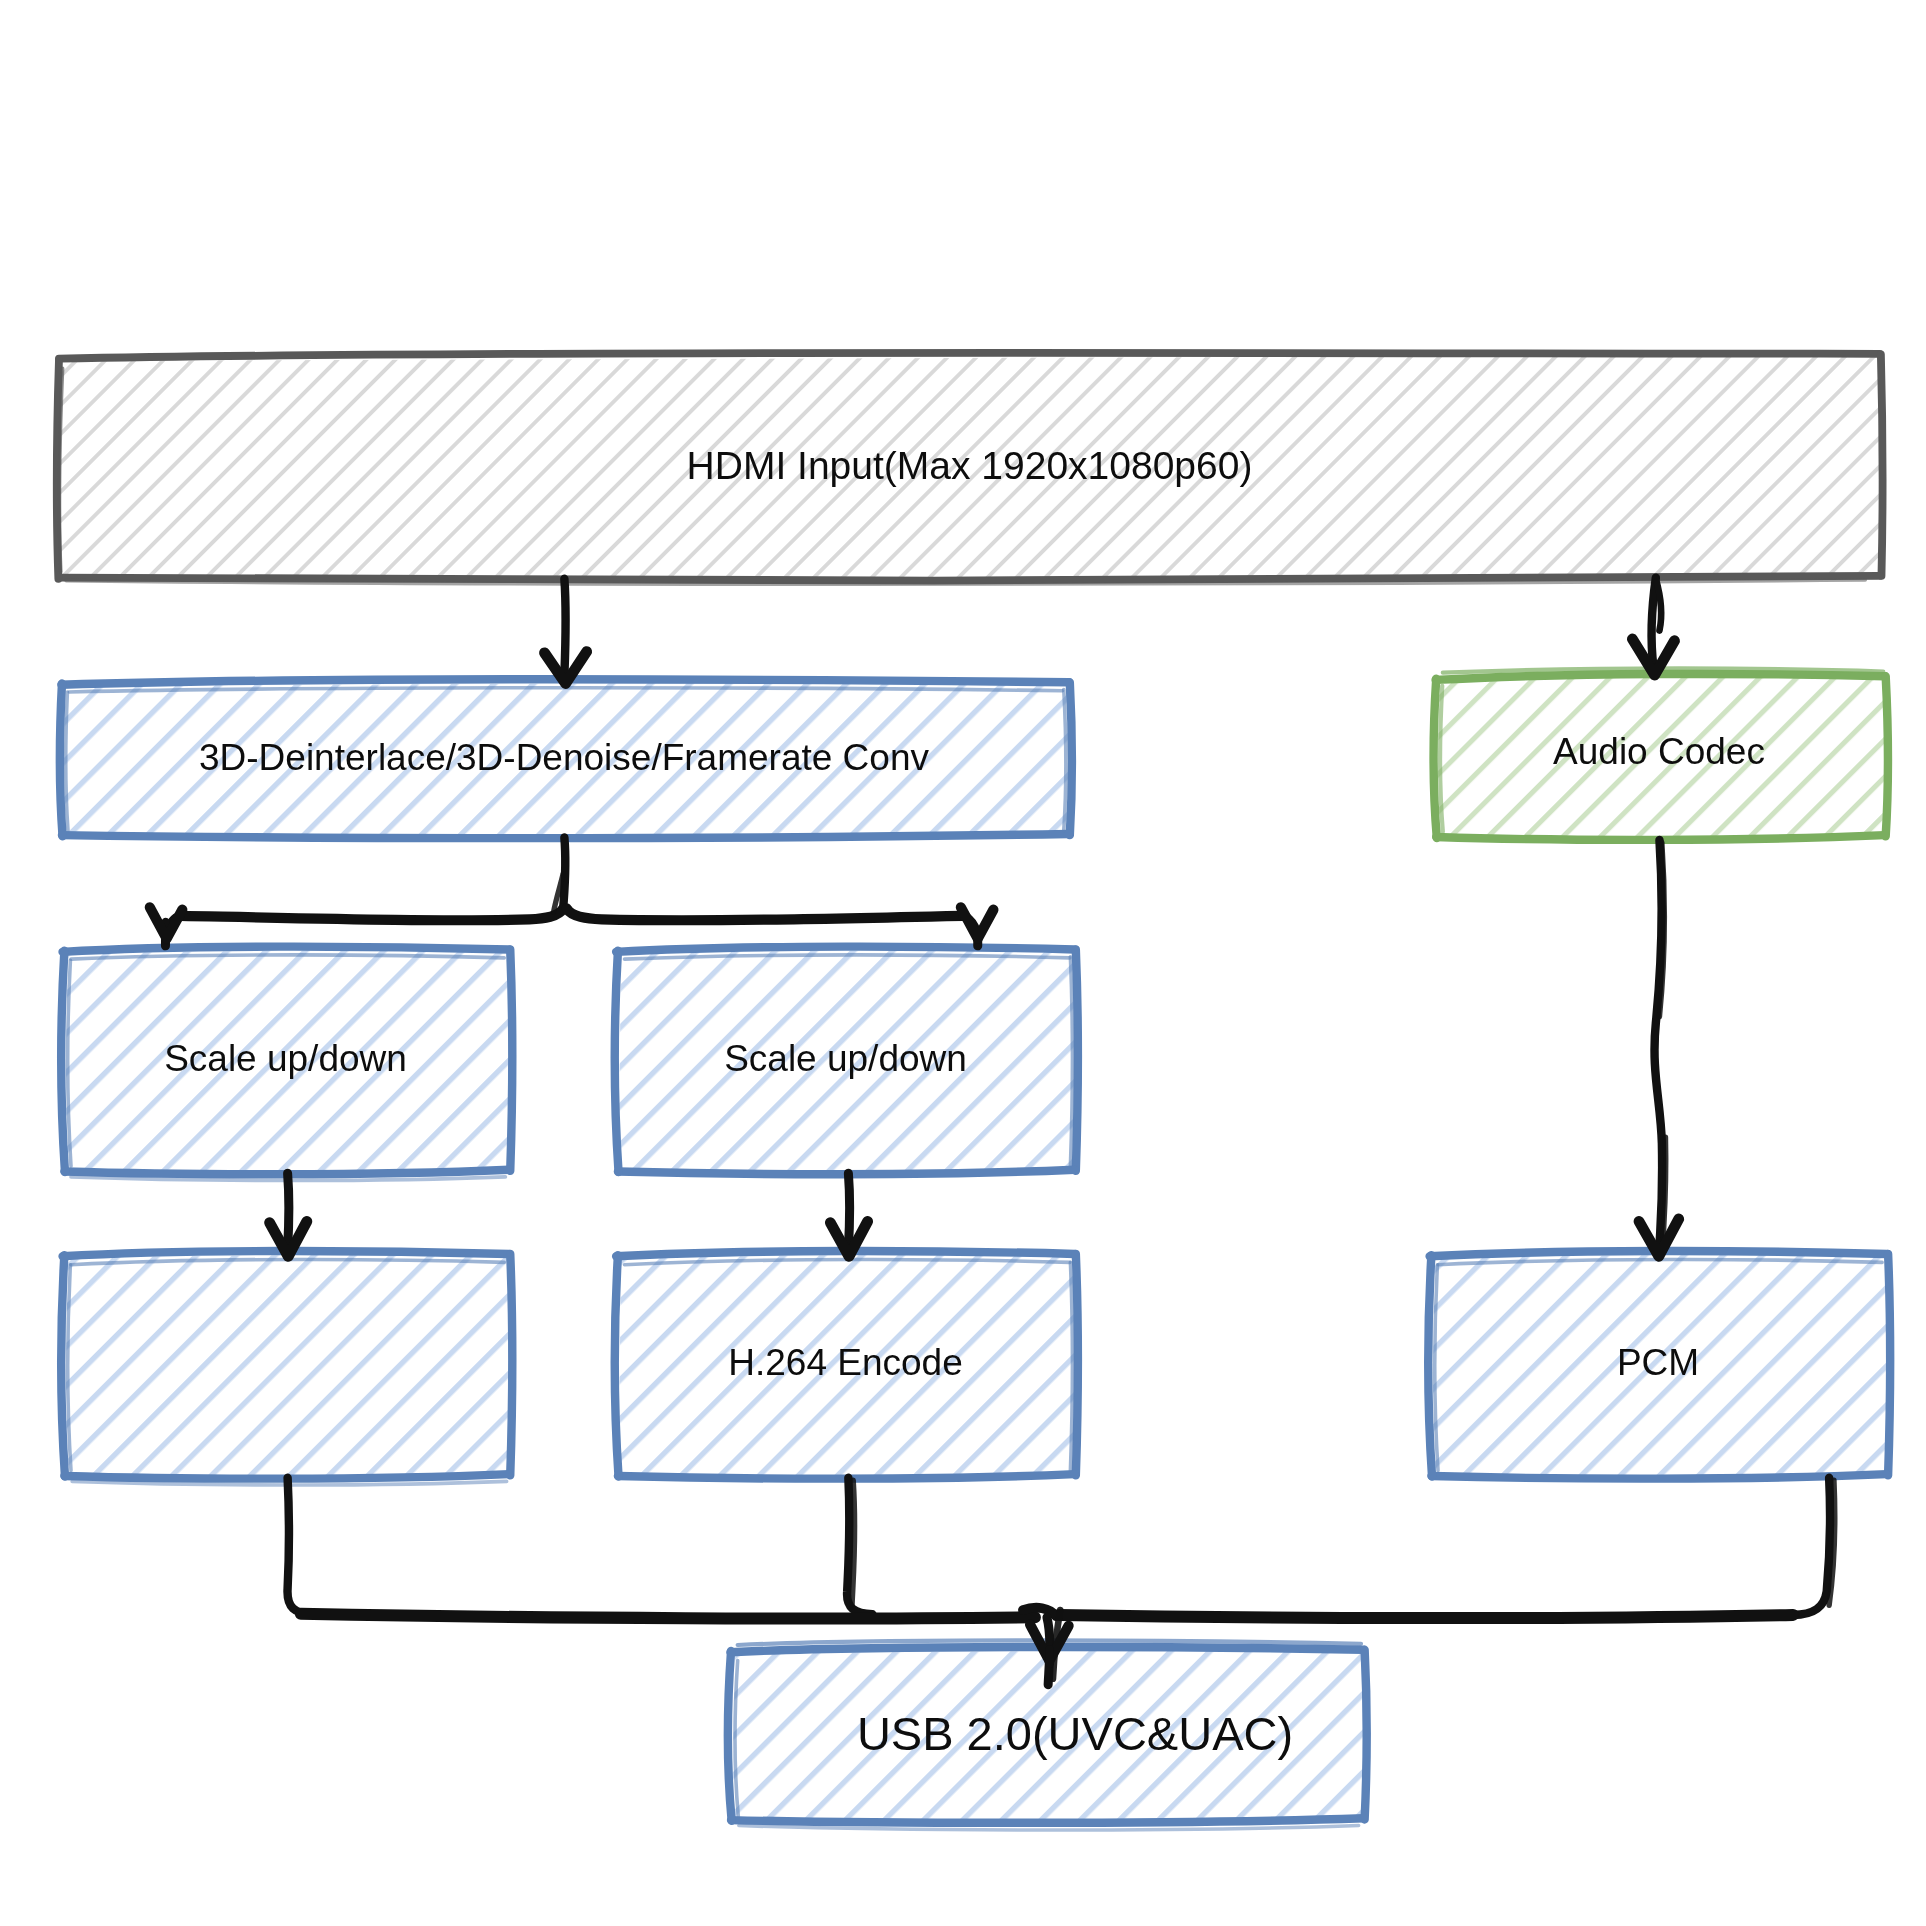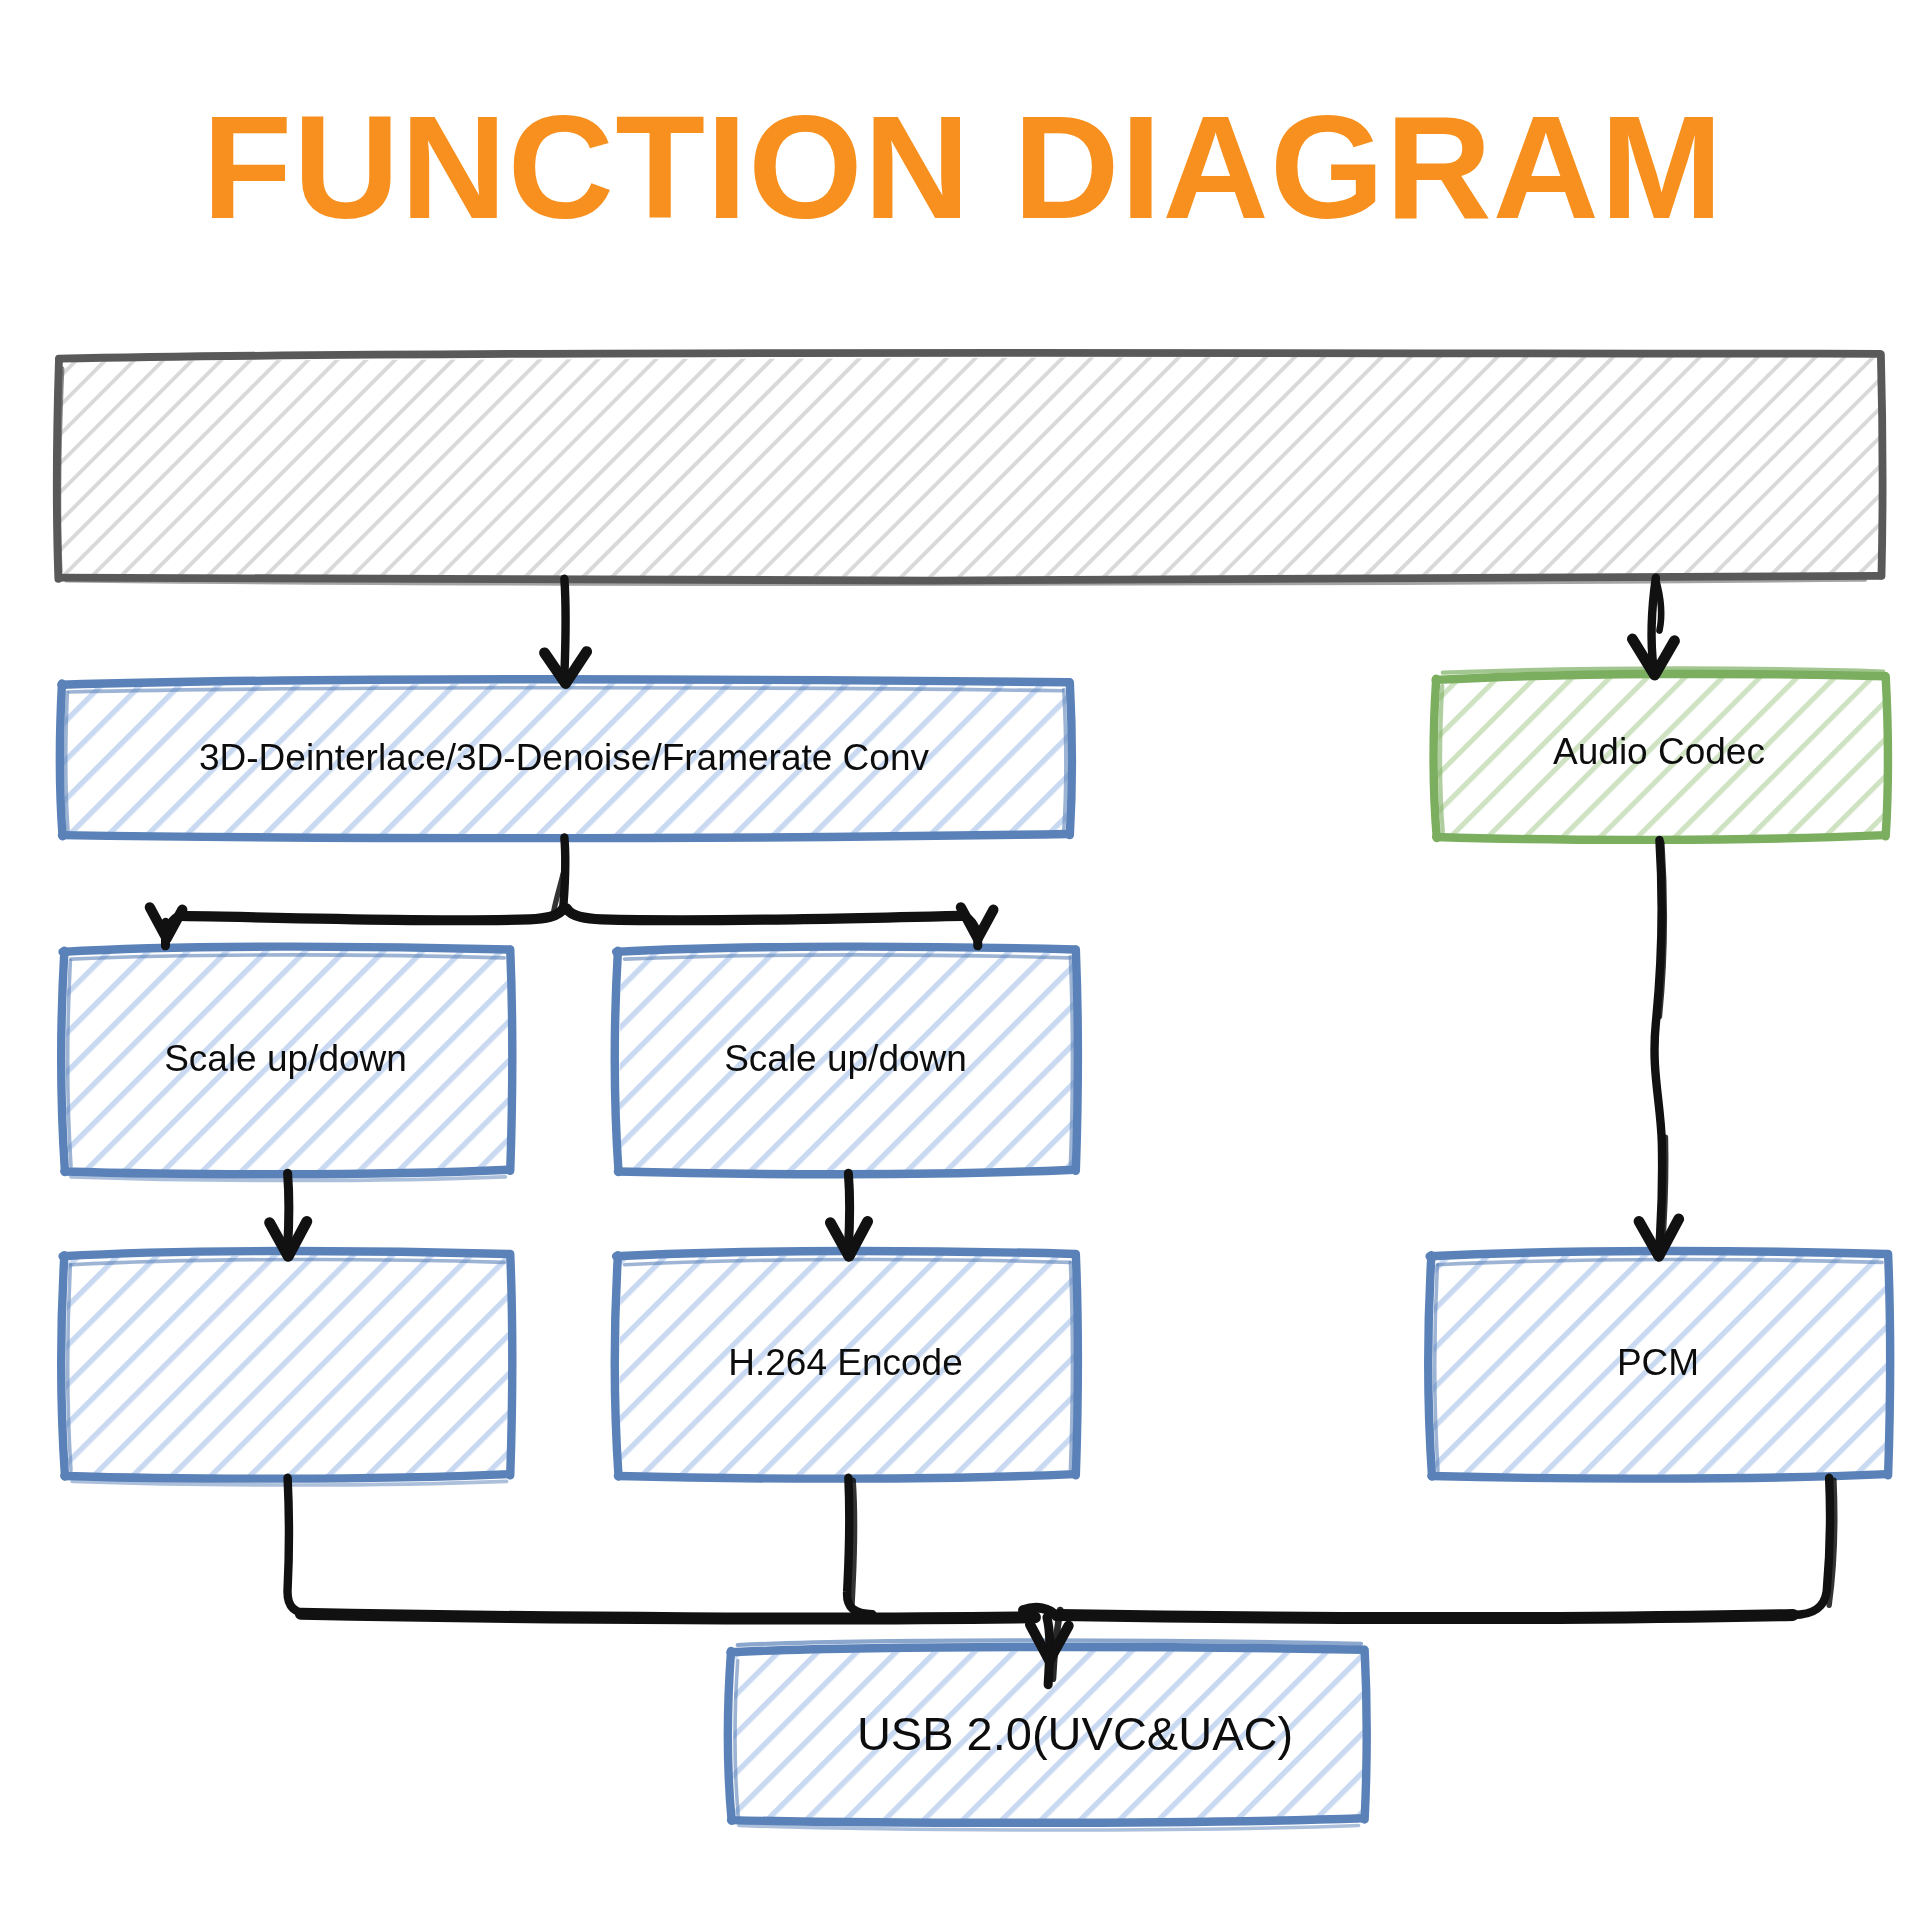--- a/index.html
+++ b/index.html
@@ -208,22 +208,22 @@
       <path d="M1760,2684 C2100,2690 2600,2692 2980,2684" fill="none" stroke="#111" stroke-width="20" stroke-linecap="round"></path>
       <path d="M1700,2676 C1722,2668 1745,2672 1755,2686" fill="none" stroke="#111" stroke-width="16" stroke-linecap="round"></path>
 
       <path d="M1740,2688 C1748,2720 1744,2760 1742,2800" fill="none" stroke="#111" stroke-width="15" stroke-linecap="round"></path>
       <path d="M1762,2676 C1756,2712 1752,2752 1750,2790" fill="none" stroke="#111" stroke-width="11" stroke-linecap="round" opacity=".9"></path>
       <path d="M1712,2700 L1744,2760 L1776,2702" fill="none" stroke="#111" stroke-width="17" stroke-linecap="round" stroke-linejoin="round"></path>
       <path d="M1744,2755 C1746,2790 1744,2720 1744,2748" fill="none" stroke="#111" stroke-width="14" stroke-linecap="round"></path>
     </g>
   </svg>
 
-  <div class="title">FUNCTION DIAGRAM</div>
-
+
+  <div class="node-label lbl-hdmi">HDMI Input(Max 1920x1080p60)</div>
 
   <div class="node-label lbl-3d">3D-Deinterlace/3D-Denoise/Framerate Conv</div>
 
   <div class="node-label lbl-audio">Audio Codec</div>
 
   <div class="node-label lbl-scale1">Scale up/down</div>
 
   <div class="node-label lbl-scale2">Scale up/down</div>
 
 

